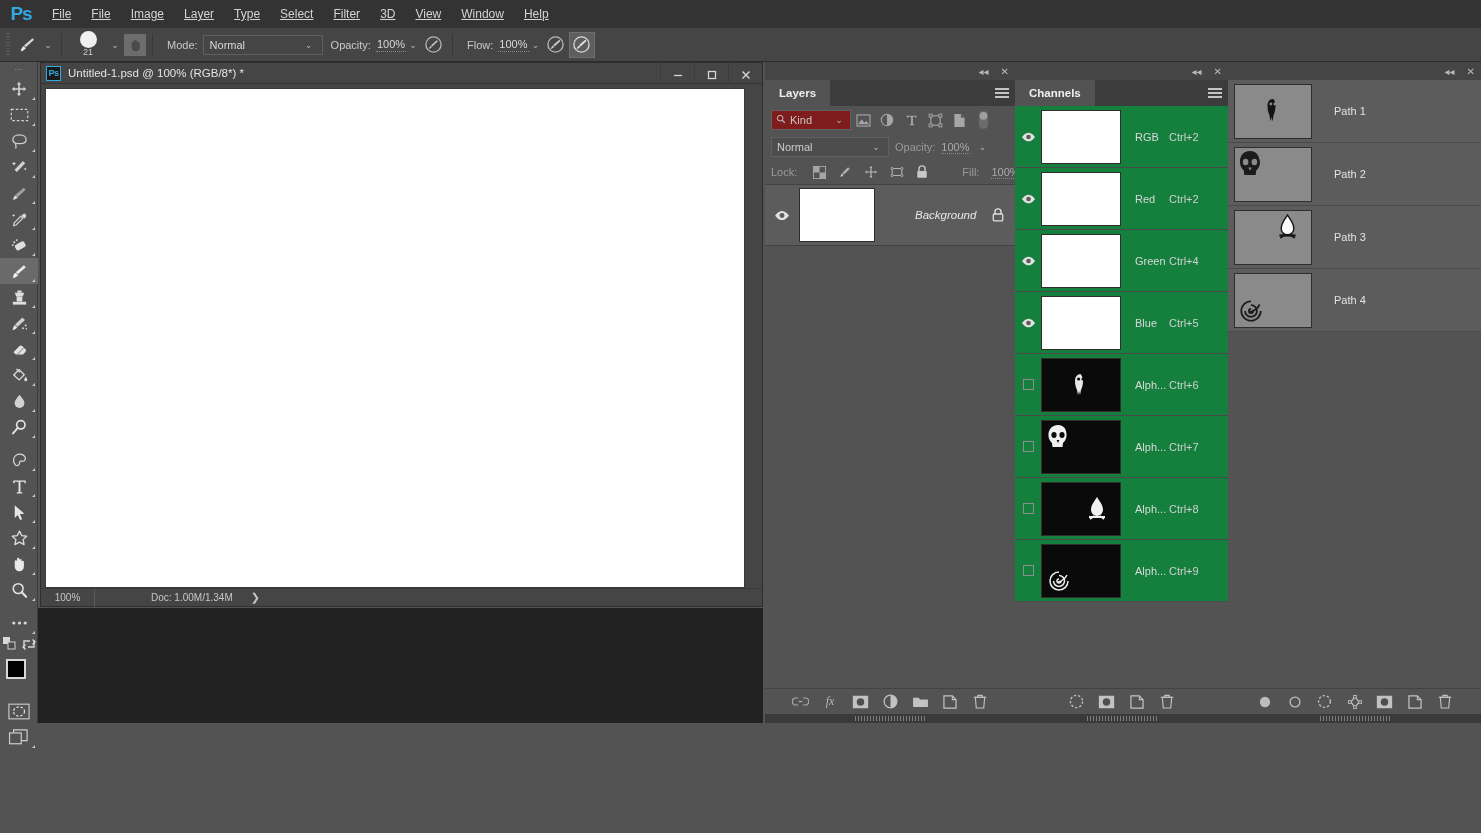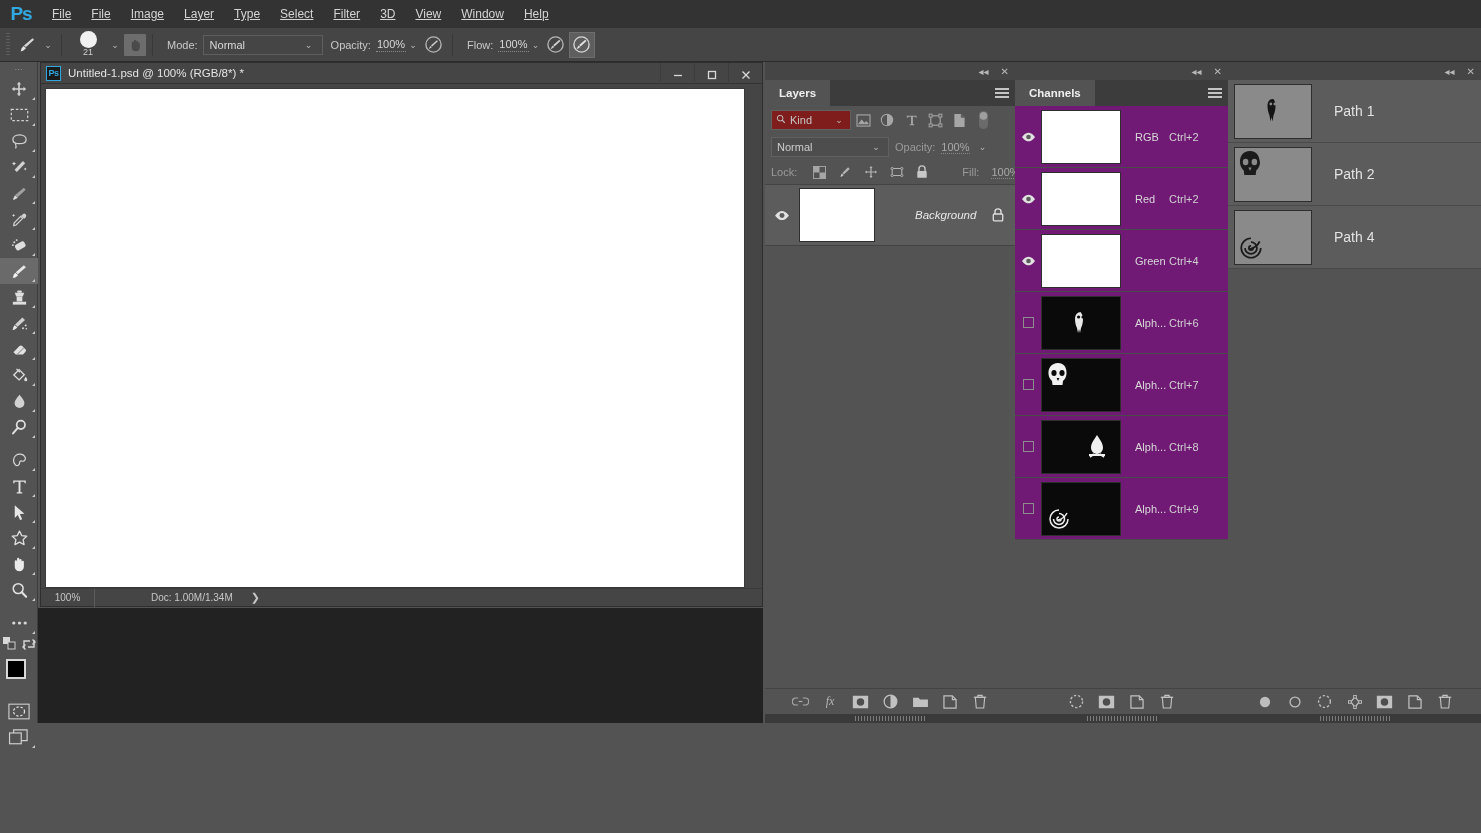--- a/index.html
+++ b/index.html
@@ -204,38 +204,38 @@
   .eye-cell { width:34px; display:flex; align-items:center; justify-content:center; }
   .lay-thumb {
     width:76px; height:54px; background:#fff; border:1px solid #2e2e2e;
   }
   .lay-name { flex:1; font-size:11.5px; font-style:italic; color:#e8e8e8; padding-left:40px; }
   .lay-lock { width:34px; display:flex; align-items:center; justify-content:center; }
 
   
   .chan-row {
     height:62px; display:flex; align-items:center; border-bottom:1px solid #4a4a4a;
-    background:#701a75;
+    background:#15803d;
   }
   .chan-eye { width:26px; display:flex; align-items:center; justify-content:center; }
   .chan-thumb { width:80px; height:54px; border:1px solid #2e2e2e; }
   .chan-name { width:48px; font-size:11px; color:#d8d8d8; padding-left:14px; }
   .chan-key { font-size:11px; color:#cfcfcf; }
   .eyebox { width:11px; height:11px; border:1px solid #8d8d8d; }
 
   
   .path-row {
     height:63px; display:flex; align-items:center; border-bottom:1px solid #4a4a4a;
     background:#5c5c5c; padding-left:6px;
   }
   .path-thumb {
     width:78px; height:55px; background:#8a8a8a; border:1px solid #2e2e2e;
     display:flex; align-items:center; justify-content:center; position:relative;
   }
-  .path-name { font-size:14px; color:#e2e2e2; padding-left:22px; }
+  .path-name { font-size:11px; color:#e2e2e2; padding-left:22px; }
   .workarea {
     position:absolute; left:38px; top:608px; width:725px; bottom:0; background:#222222;
   }
 </style>
 </head>
 <body>
 
 <div id="app">
 
   <div class="menubar">
@@ -798,20 +798,31 @@
           <svg width="15" height="10" viewBox="0 0 18 12">
               <path d="M9 0.8 C13.4 0.8 16.8 6 16.8 6 C16.8 6 13.4 11.2 9 11.2 C4.6 11.2 1.2 6 1.2 6 C1.2 6 4.6 0.8 9 0.8 Z" fill="#e2e2e2"></path>
               <circle cx="9" cy="6" r="2.8" fill="#5c5c5c"></circle>
             </svg>
         </div>
         <div class="chan-thumb" style="background:#ffffff"></div>
         <div class="chan-name">Green</div>
         <div class="chan-key">Ctrl+4</div>
       </div>
 
+      <div class="chan-row">
+        <div class="chan-eye">
+          <svg width="15" height="10" viewBox="0 0 18 12">
+              <path d="M9 0.8 C13.4 0.8 16.8 6 16.8 6 C16.8 6 13.4 11.2 9 11.2 C4.6 11.2 1.2 6 1.2 6 C1.2 6 4.6 0.8 9 0.8 Z" fill="#e2e2e2"></path>
+              <circle cx="9" cy="6" r="2.8" fill="#5c5c5c"></circle>
+            </svg>
+        </div>
+        <div class="chan-thumb" style="background:#ffffff"></div>
+        <div class="chan-name">Blue</div>
+        <div class="chan-key">Ctrl+5</div>
+      </div>
 
       <div class="chan-row">
         <div class="chan-eye">
             <span class="eyebox"></span>
           </div>
         <div class="chan-thumb" style="background:#0a0a0a;display:flex;align-items:center;justify-content:center;">
           <svg width="22" height="26" viewBox="0 0 22 26">
               <path d="M11 2 C7 2 5 5 5 9 c0 4 1 7 2 9 l1 5 1-4 1 4 1-5 c1-2 2-5 2-9 0-4-2-7-3-7z" fill="#e8e8e8"></path>
               <circle cx="8.6" cy="7" r="1.6" fill="#0a0a0a"></circle>
               <circle cx="13" cy="7" r="1.6" fill="#0a0a0a"></circle>
@@ -926,20 +937,30 @@
           <svg width="26" height="28" viewBox="0 0 26 28">
               <path d="M13 1 C6 1 2.5 6.5 3 13 c.3 3.8 2.2 6 3.8 7.6 l.5 4.4 h11.4 l.5-4.4 c1.7-1.7 3.5-3.8 3.8-7.6 C22.5 6.5 20 1 13 1z" fill="#1b1b1b"></path>
               <ellipse cx="8.6" cy="12" rx="2.8" ry="3.2" fill="#8a8a8a"></ellipse>
               <ellipse cx="17.4" cy="12" rx="2.8" ry="3.2" fill="#8a8a8a"></ellipse>
               <path d="M11.4 17.4 h3.2 l-1.6 3.3 z" fill="#8a8a8a"></path>
             </svg>
         </div>
         <div class="path-name">Path 2</div>
       </div>
 
+      <div class="path-row">
+        <div class="path-thumb" style="align-items:flex-start;justify-content:flex-end;padding:3px 14px 0 0;">
+          <svg width="19" height="27" viewBox="0 0 19 27">
+              <path d="M9.5 1 C6.3 6.2 3.2 9.4 3.2 14.5 a6.3 6.3 0 0 0 12.6 0 C15.8 9.4 12.7 6.2 9.5 1 Z" fill="#fafafa" stroke="#141414" stroke-width="1.4"></path>
+              <rect x="1.4" y="20.4" width="16.2" height="2.2" fill="#141414"></rect>
+              <path d="M2.4 24 L6.6 20.6 M16.6 24 L12.4 20.6" stroke="#141414" stroke-width="1.7"></path>
+            </svg>
+        </div>
+        <div class="path-name">Path 3</div>
+      </div>
 
       <div class="path-row">
         <div class="path-thumb" style="align-items:flex-end;justify-content:flex-start;padding:0 0 3px 3px;">
           <svg width="26" height="26" viewBox="0 0 24 24">
               <g fill="none" stroke="#1b1b1b" stroke-width="1.6">
                 <path d="M12 3 a9 9 0 1 0 9 9"></path>
                 <path d="M12 6.5 a5.5 5.5 0 1 1-5.5 5.5"></path>
                 <path d="M12 10 a2 2 0 1 0 2 2"></path>
                 <path d="M20 6 c-2 4-5 6-9 7"></path>
               </g>

